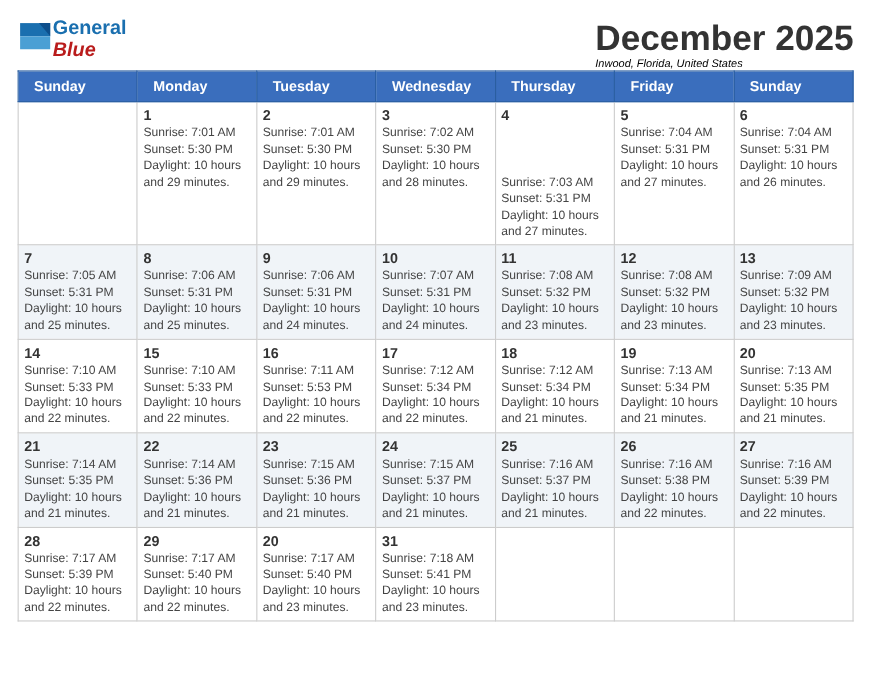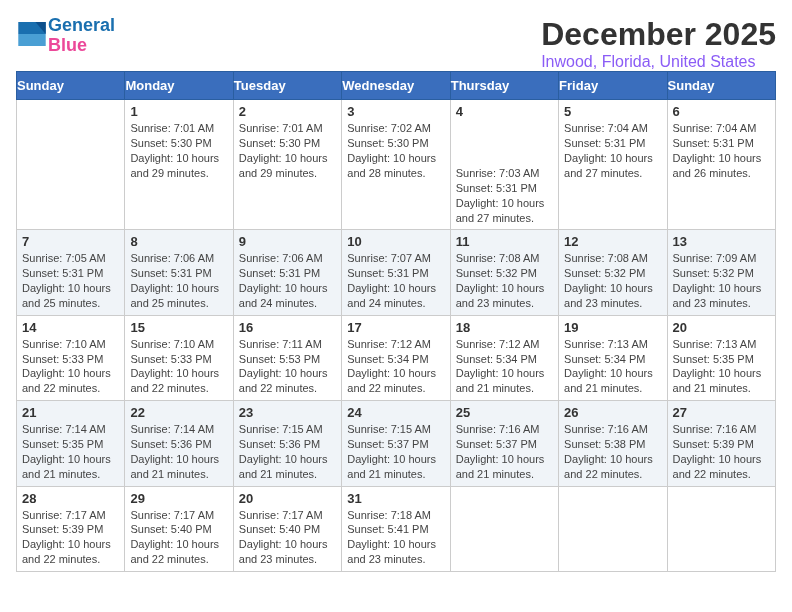--- a/index.html
+++ b/index.html
@@ -36,34 +36,35 @@
     }
     .title-area {
       text-align: left;
     }
     .month-title {
       font-size: 32px;
       font-weight: bold;
       color: #333;
     }
     .location-title {
-      font-size: 16px;
-      color: #8b5cf6;
+      font-size: 10px;
+      color: #000000;
+      font-style: italic;
     }
     .calendar {
       width: 100%;
       border-collapse: collapse;
       border: 1px solid #ccc;
     }
     .calendar th {
       background-color: #3a6ebd;
       color: #fff;
       font-size: 13px;
       font-weight: bold;
-      padding: 6px 0;
+      padding: 6px 14px;
       text-align: left;
       border: 1px solid #2a5ea0;
     }
     .calendar td {
       border: 1px solid #ccc;
       vertical-align: top;
       padding: 4px 5px;
       width: 108px;
       min-height: 80px;
       font-size: 11px;
@@ -100,21 +101,21 @@
         <rect x="0" y="0" width="32" height="14" fill="#1a6faf"></rect>
         <rect x="0" y="14" width="32" height="14" fill="#4a9fd4"></rect>
         <polygon points="20,0 32,0 32,14" fill="#0d4f8c"></polygon>
       </svg>
     </div>
     <div>
       <div class="logo-text">
         <span>General</span>
       </div>
       <div class="logo-text">
-        <span style="color:#ec4899;">Blue</span>
+        <span style="color:#b91c1c;font-style:italic;">Blue</span>
       </div>
     </div>
   </div>
   <div class="title-area">
     <div class="month-title">December 2025</div>
     <div class="location-title">Inwood, Florida, United States</div>
   </div>
 </div>
 
 <table class="calendar">

